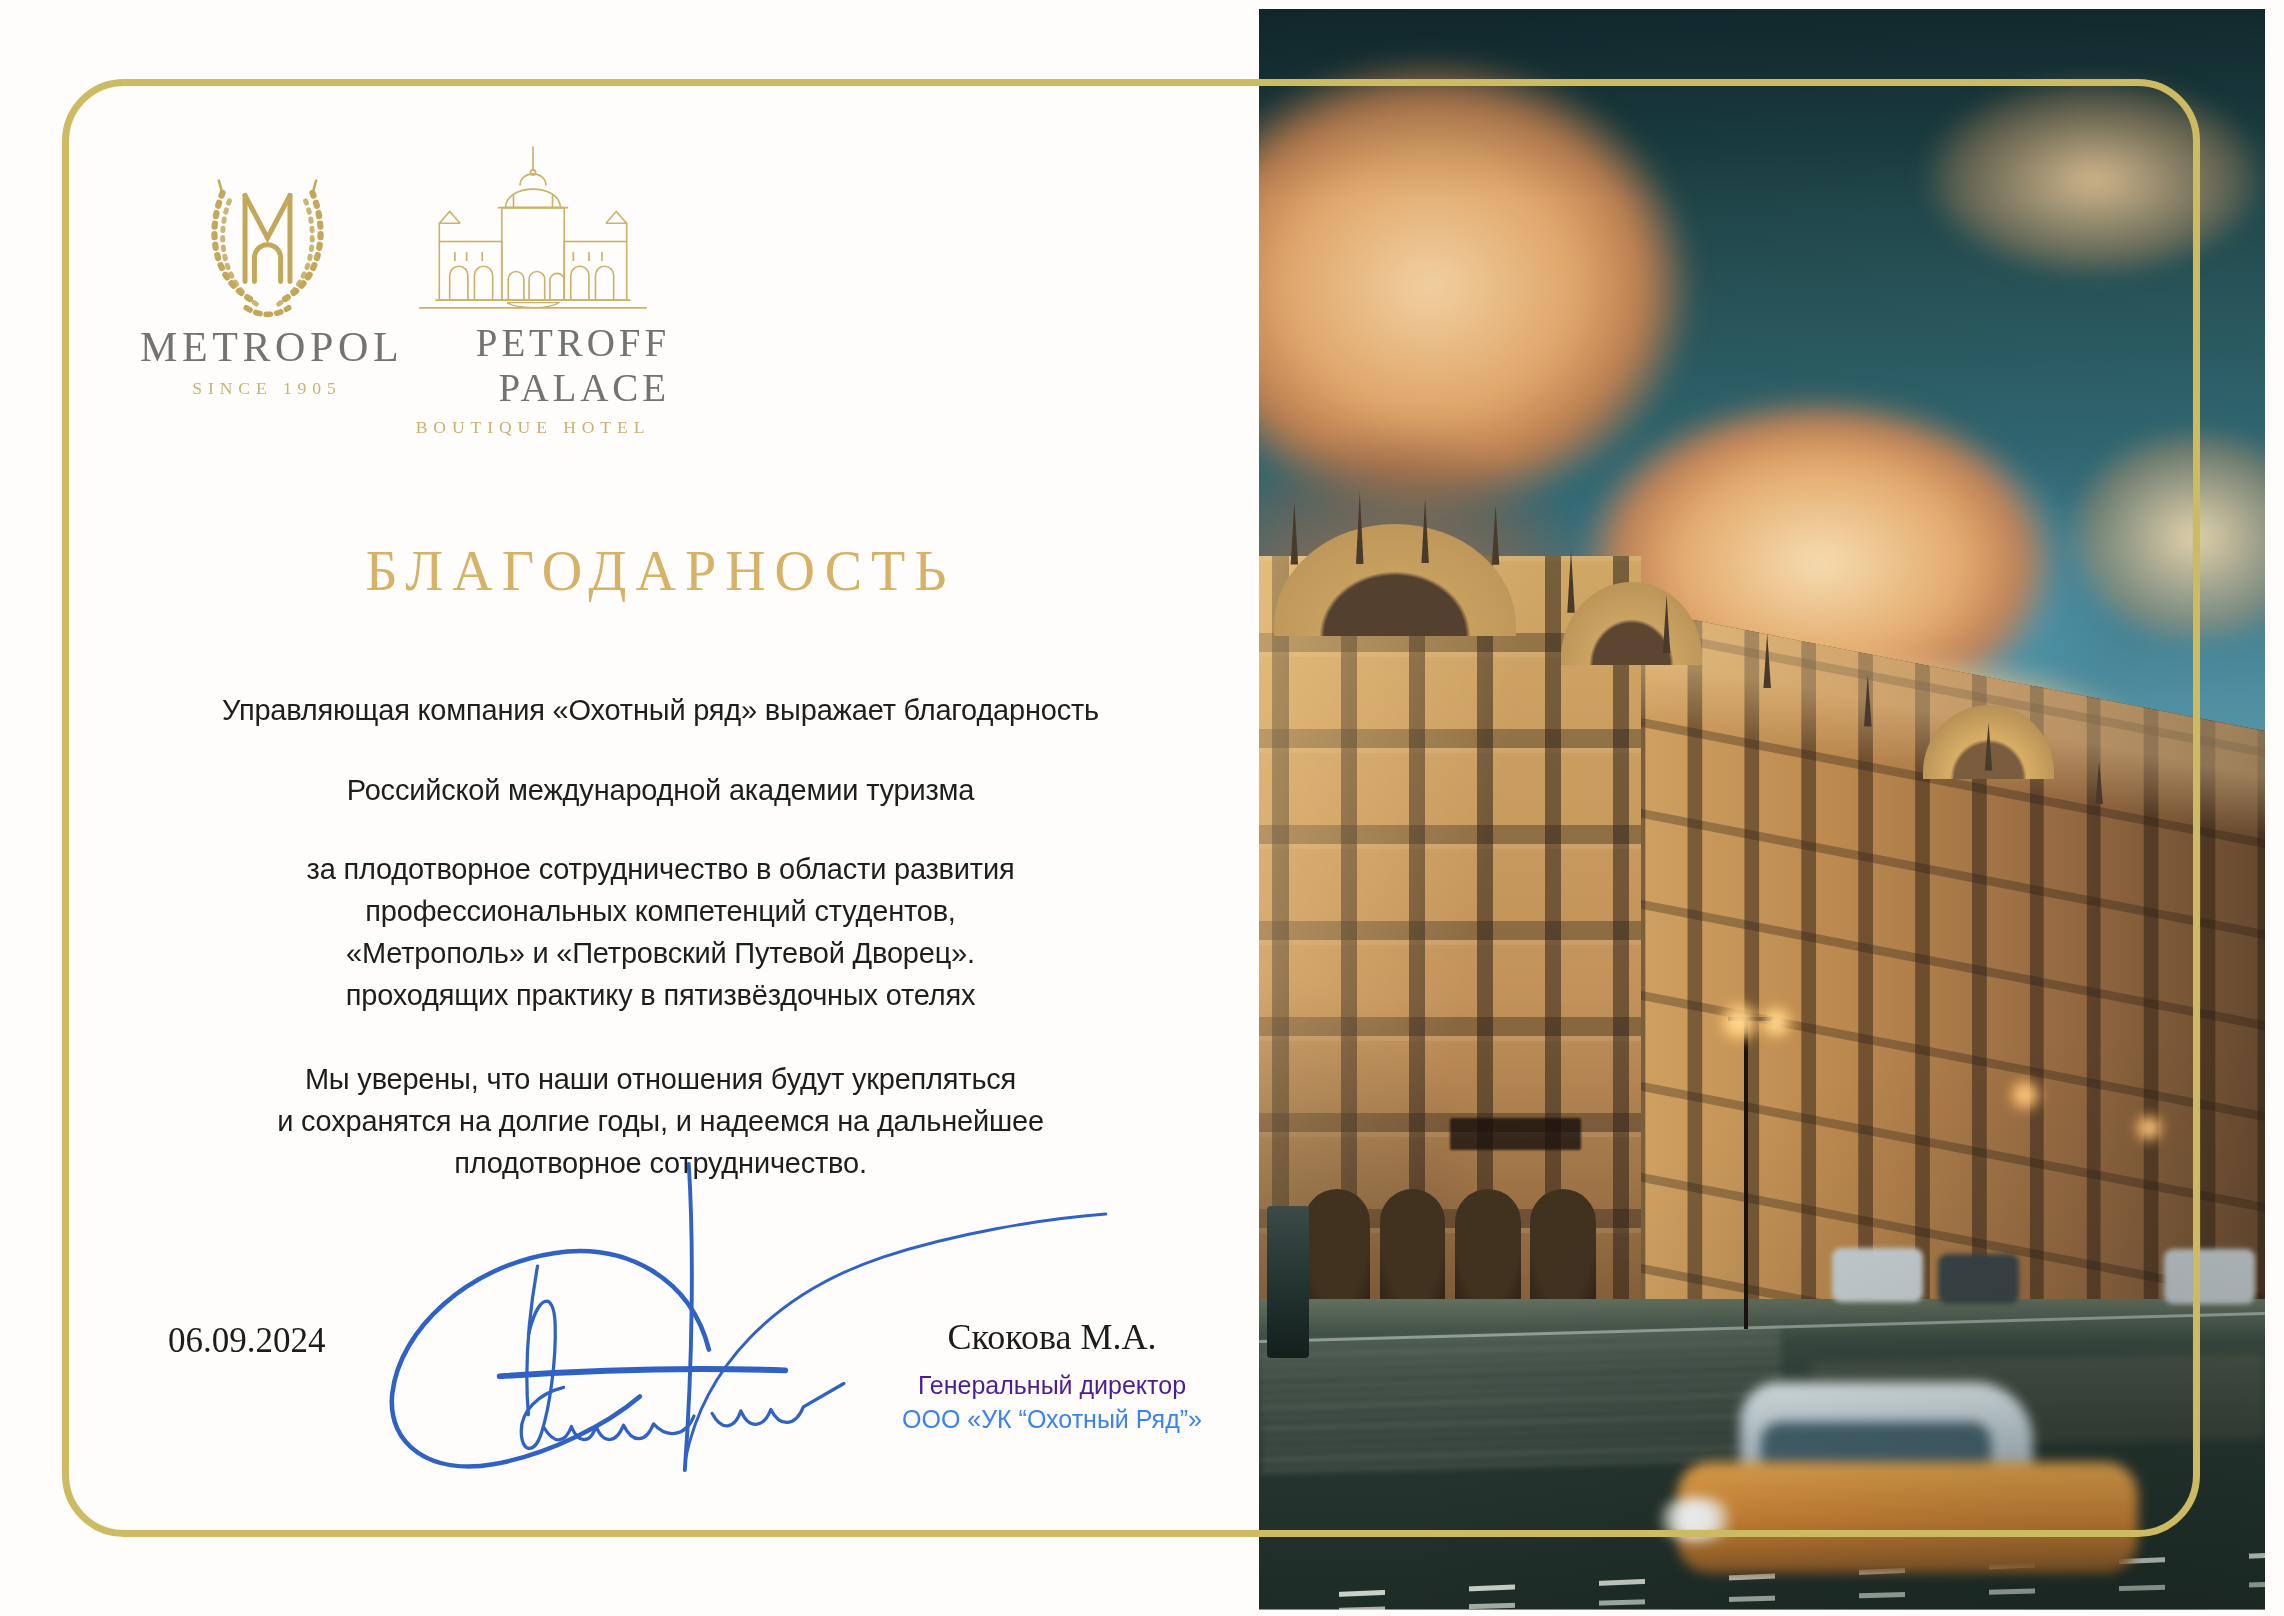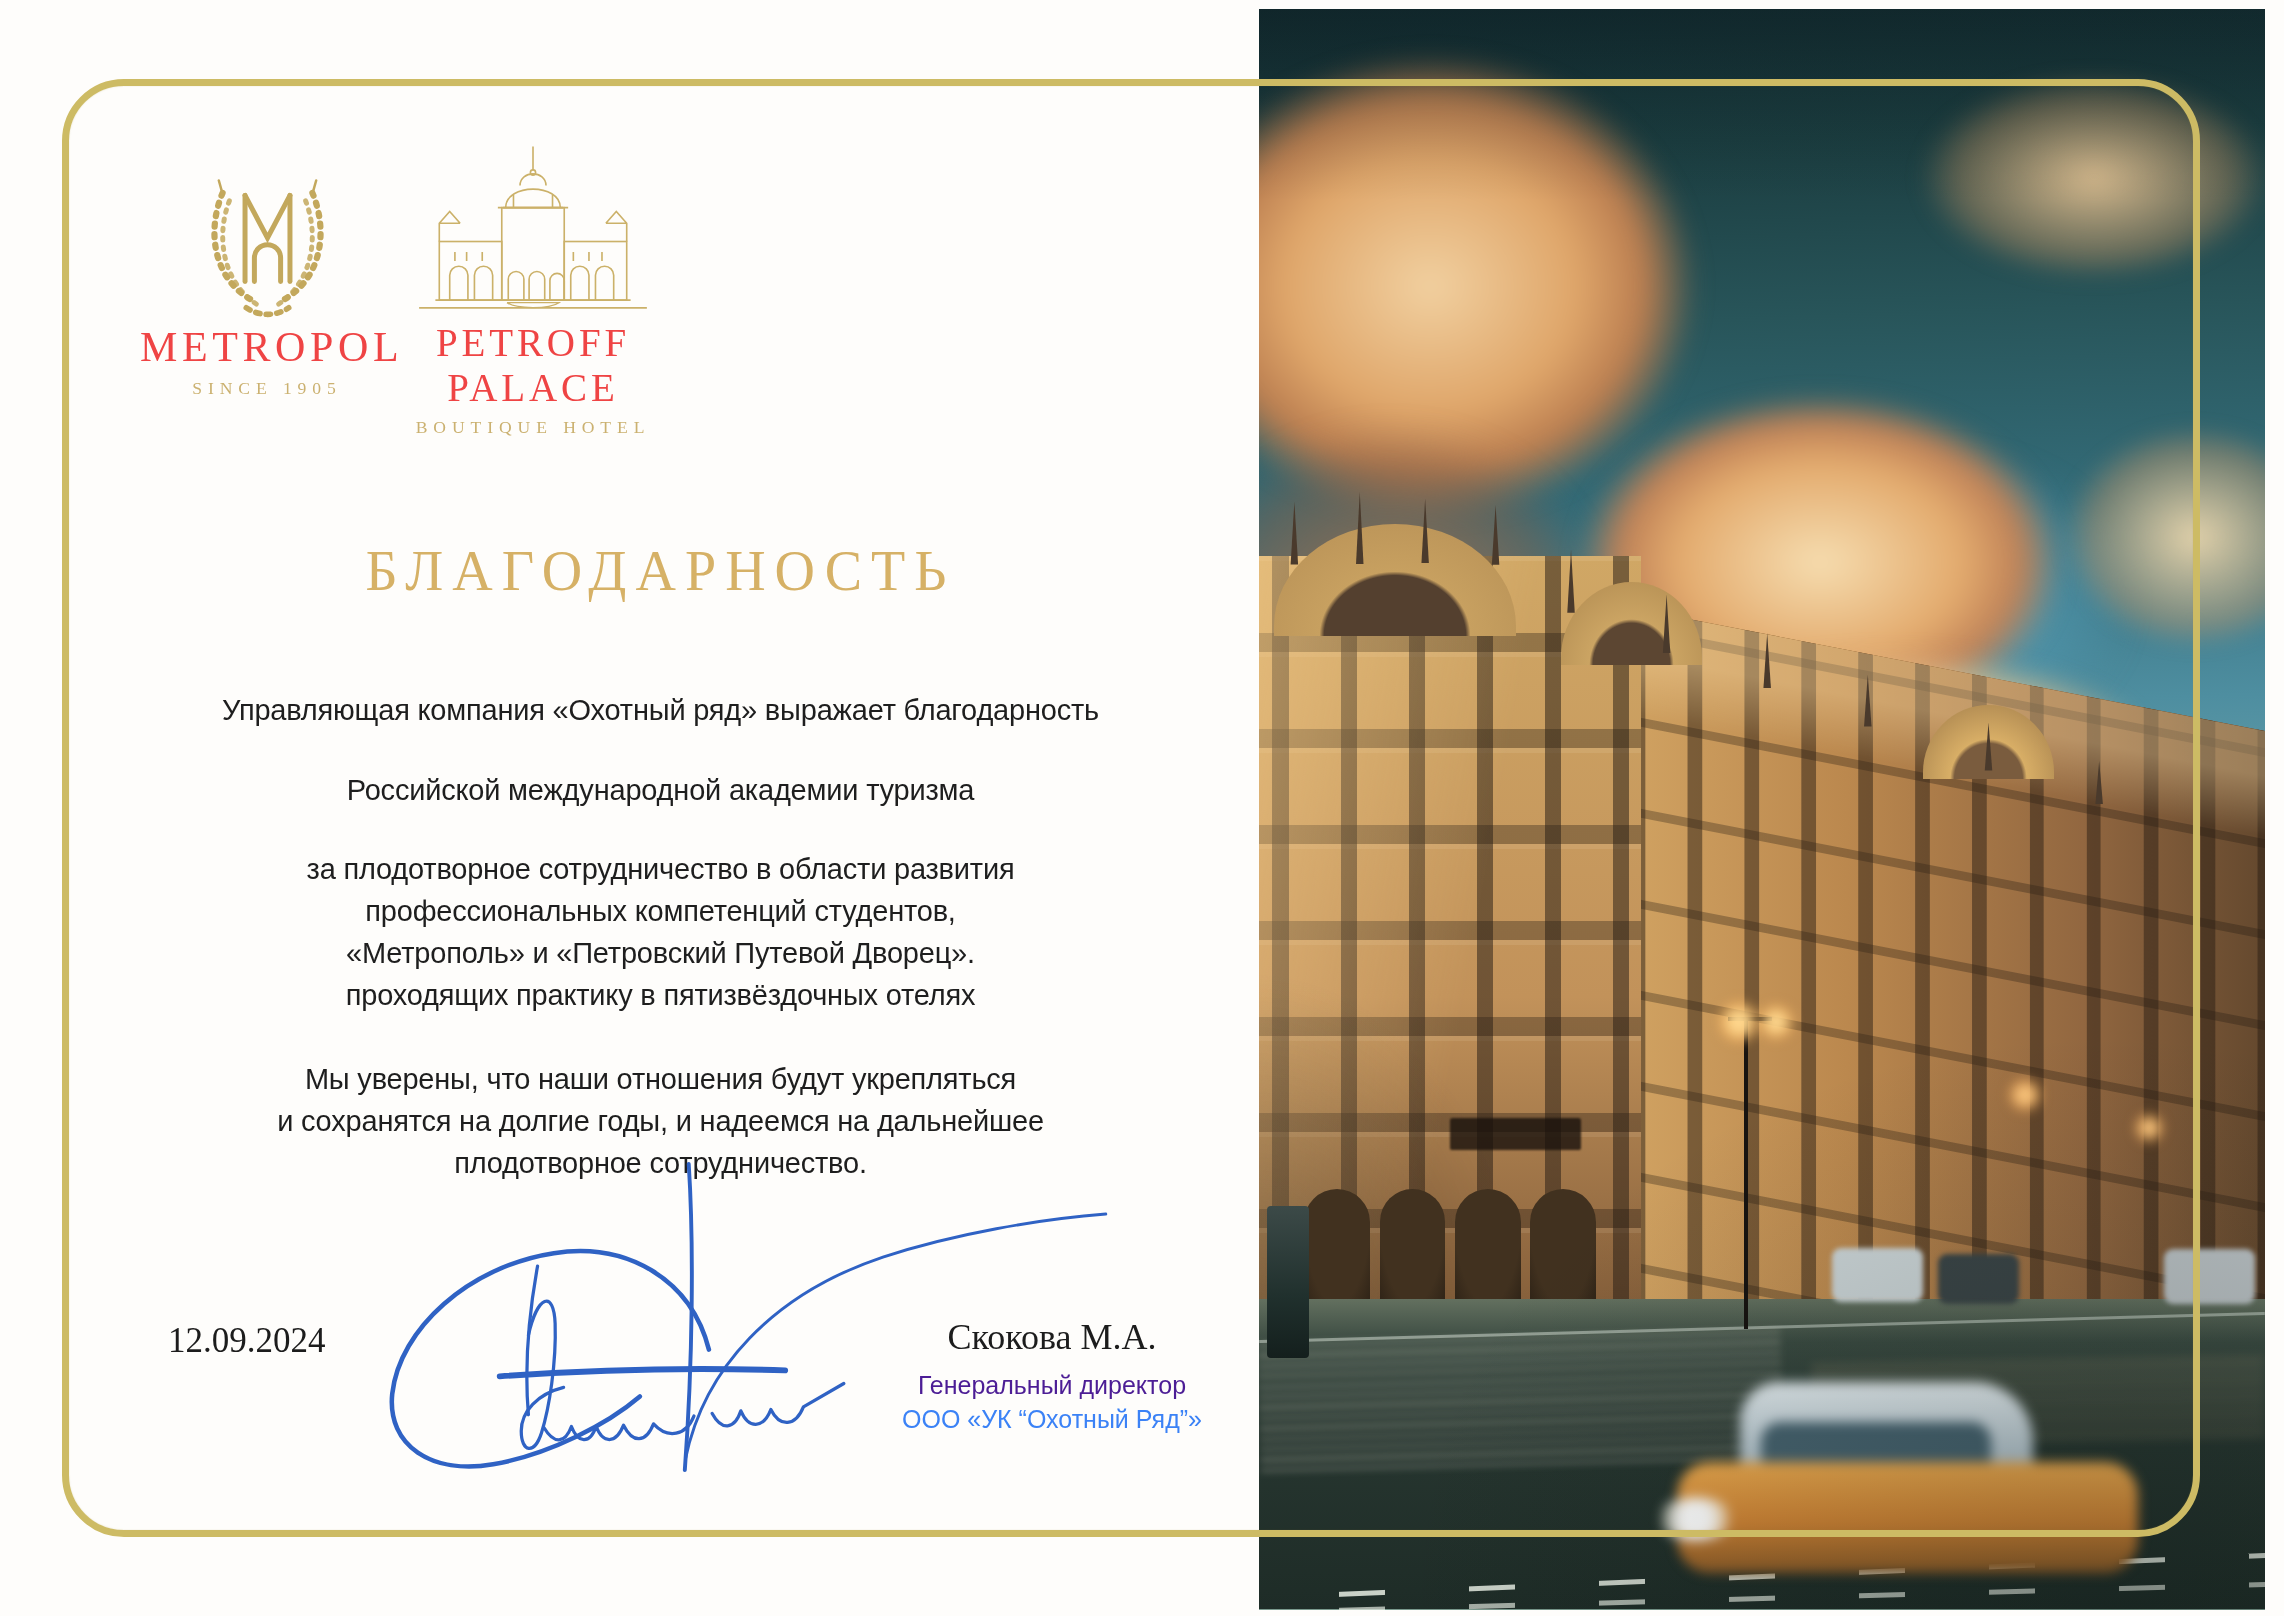--- a/index.html
+++ b/index.html
@@ -129,21 +129,21 @@
         background:linear-gradient(180deg, rgba(10,25,25,.25) 0%, rgba(10,25,25,0) 12%),
                    radial-gradient(120% 60% at 85% 100%, rgba(10,20,18,.25), rgba(10,20,18,0) 60%); }
 
   
   .content { position:absolute; inset:0; z-index:3; color:#1e1e1e; }
 
   .logo { position:absolute; text-align:center; color:#c9a95e; }
   .logo-metropol { left:140px; top:163px; width:254px; }
   .logo-petroff  { left:396px; top:140px; width:274px; }
   .logo-art { display:block; margin:0 auto; }
-  .logo-name { font-family:"Liberation Serif","DejaVu Serif",serif; color:#ef4444; }
+  .logo-name { font-family:"Liberation Serif","DejaVu Serif",serif; color:#737373;text-align:right; }
   .logo-metropol .logo-name { font-size:42px; letter-spacing:4.6px; margin-top:3.9px; }
   .logo-petroff  .logo-name { font-size:39px; letter-spacing:3.9px; margin-top:2.6px; }
   .logo-tagline { font-family:"Liberation Serif","DejaVu Serif",serif; color:#cbb170;
         font-size:17.6px; letter-spacing:5.9px; margin-top:7px; }
 
   .title { position:absolute; left:107px; top:539px; width:1107px; text-align:center;
         font-family:"Liberation Serif","DejaVu Serif",serif; font-size:56px;
         letter-spacing:9px; color:#d6b166; }
 
   .para { position:absolute; left:107px; width:1107px; text-align:center;
@@ -289,21 +289,21 @@
       <div class="line">профессиональных компетенций студентов,</div>
       <div class="line">«Метрополь» и «Петровский Путевой Дворец».</div>
       <div class="line">проходящих практику в пятизвёздочных отелях</div>
     </div>
     <div class="para p4">
       <div class="line">Мы уверены, что наши отношения будут укрепляться</div>
       <div class="line">и сохранятся на долгие годы, и надеемся на дальнейшее</div>
       <div class="line">плодотворное сотрудничество.</div>
     </div>
 
-    <div class="date">12.09.2024</div>
+    <div class="date">06.09.2024</div>
 
     <svg class="signature-svg" viewBox="0 0 1200 500">
       <g fill="none" stroke="#2f62c4" stroke-linecap="round" stroke-linejoin="round">
         <path d="M 583 300 C 555 190 455 135 345 152 C 215 172 108 268 97 368 C 89 448 158 492 252 476 C 338 461 428 414 477 372" stroke-width="7"></path>
         <path d="M 320 172 C 305 255 300 330 306 400" stroke-width="5"></path>
         <path d="M 306 278 C 320 216 345 208 347 260 C 349 320 338 390 326 428 C 315 462 295 458 295 425 C 295 395 320 368 360 358" stroke-width="5"></path>
         <path d="M 262 341 C 420 330 560 327 700 332" stroke-width="9"></path>
         <path d="M 330 420 C 345 445 362 445 372 418 C 382 444 400 446 410 418 C 420 444 440 446 452 416 C 466 444 486 444 498 414 C 520 438 548 432 560 402" stroke-width="5"></path>
         <path d="M 588 398 C 602 424 622 424 632 394 C 644 422 666 422 678 392 C 692 420 716 418 728 388 L 790 352" stroke-width="5"></path>
         <path d="M 552 15 C 560 140 558 320 546 485" stroke-width="6"></path>

